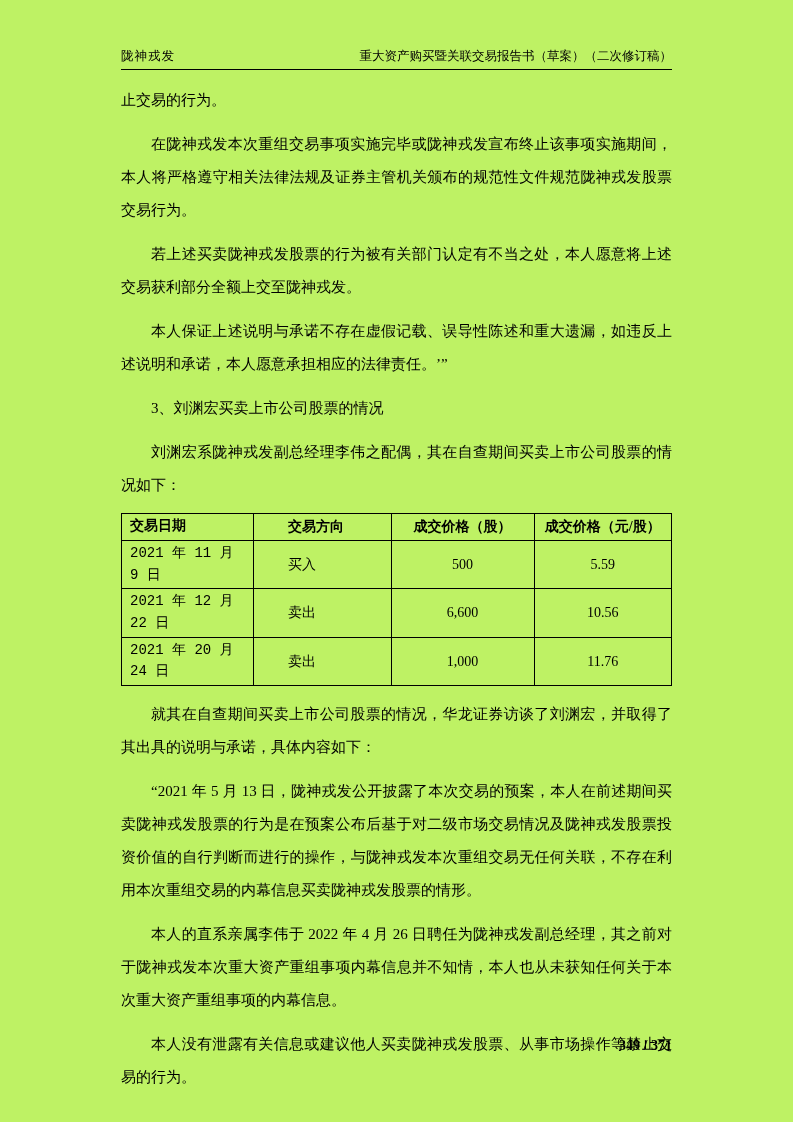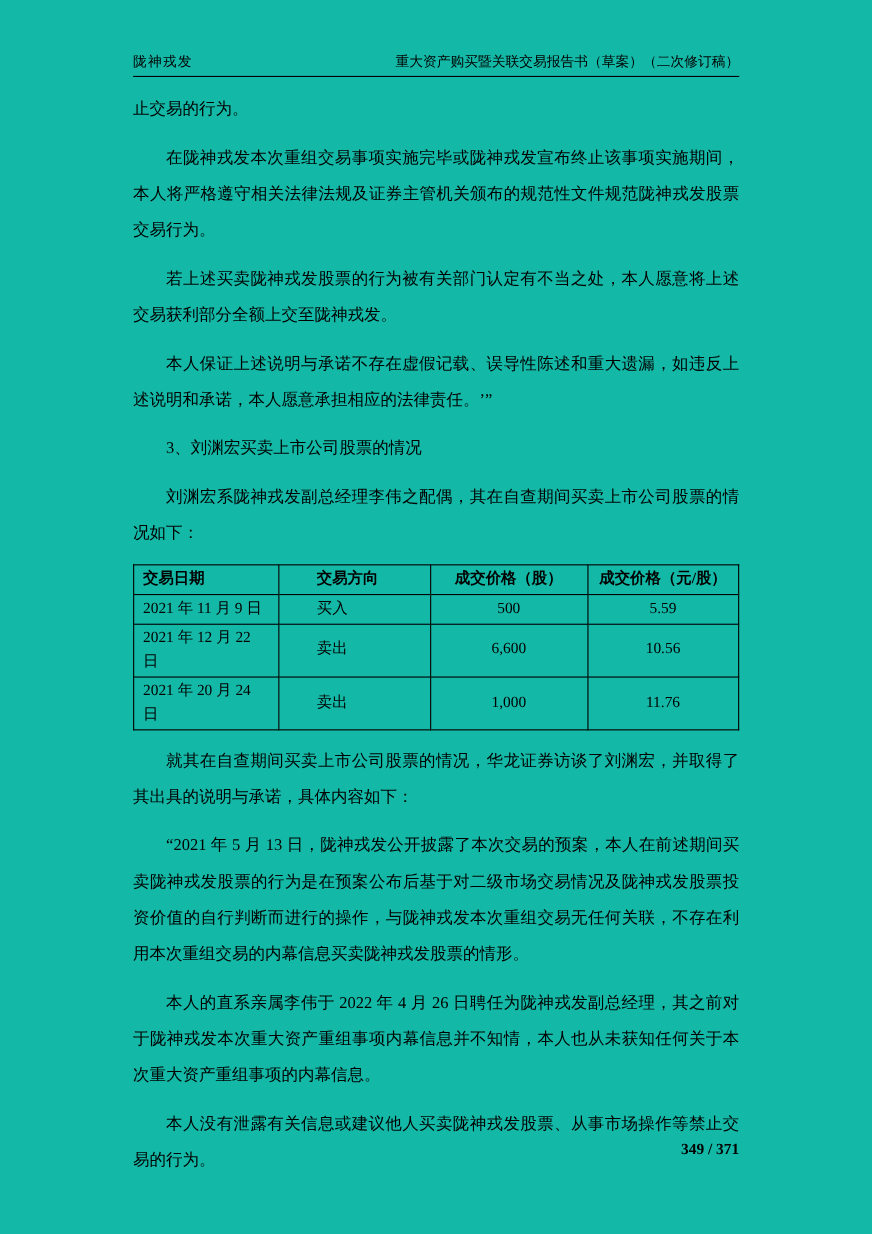--- a/index.html
+++ b/index.html
@@ -9,21 +9,21 @@
     height: 1122px;
     background: #ffffff;
     color: #000000;
     font-family: "Liberation Serif", "DejaVu Serif", serif;
   }
   .page {
     position: relative;
     width: 793px;
     height: 1122px;
     overflow: hidden;
-    background: #14b8a6;
+    background: #bef264;
   }
   .page-header {
     margin: 0 121px;
     padding-top: 48px;
     padding-bottom: 5px;
     border-bottom: 1px solid #000000;
     display: flex;
     justify-content: space-between;
     align-items: flex-end;
     font-size: 12.5px;
@@ -48,21 +48,21 @@
     font-size: 14px;
     line-height: 1.55;
     margin: 4px 0 12px 0;
     table-layout: fixed;
   }
   table.trades th, table.trades td {
     border: 1px solid #000000;
     padding: 2px 8px;
   }
   table.trades th { font-weight: bold; }
-  table.trades .col-date  { width: 24%; text-align: left; }
+  table.trades .col-date  { width: 24%; text-align: left; font-family: Liberation Mono, monospace; }
   table.trades .col-dir   { width: 25%; text-align: left; padding-left: 34px; }
   table.trades .col-qty   { width: 26%; text-align: center; }
   table.trades .col-price { width: 25%; text-align: center; }
   .page-footer {
     position: absolute;
     right: 121px;
     bottom: 68px;
     font-size: 14px;
     font-weight: bold;
   }

